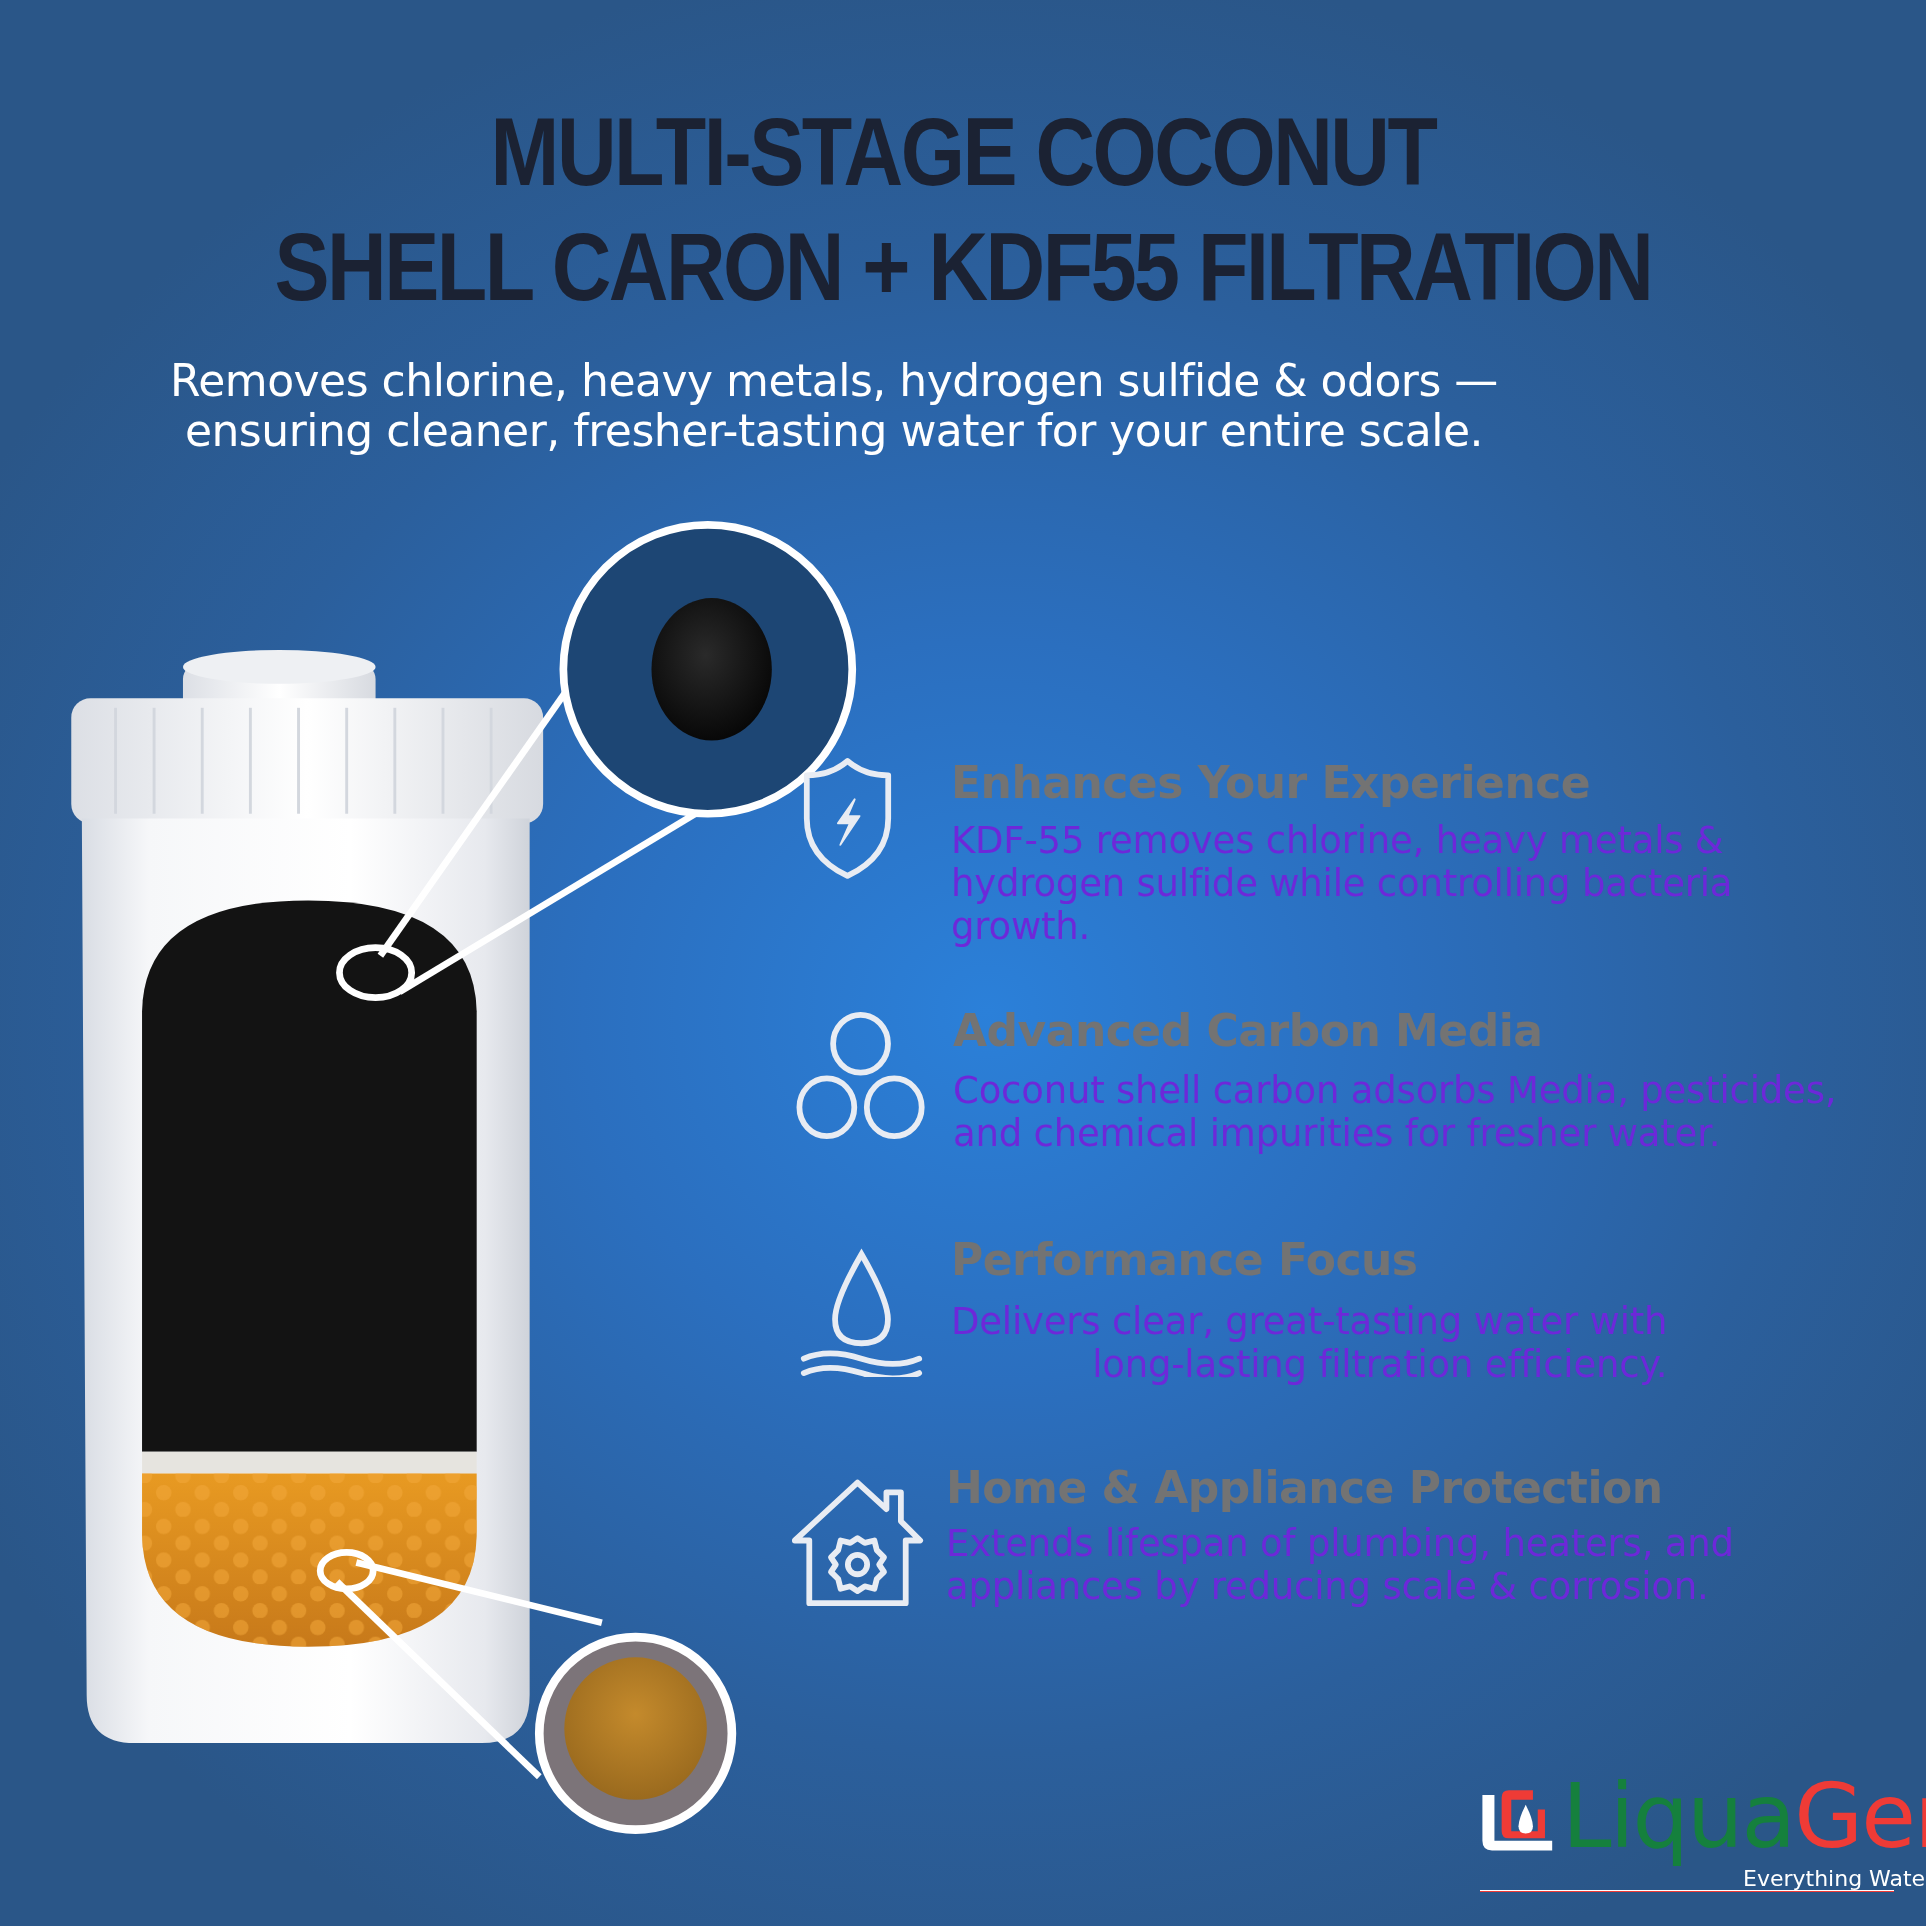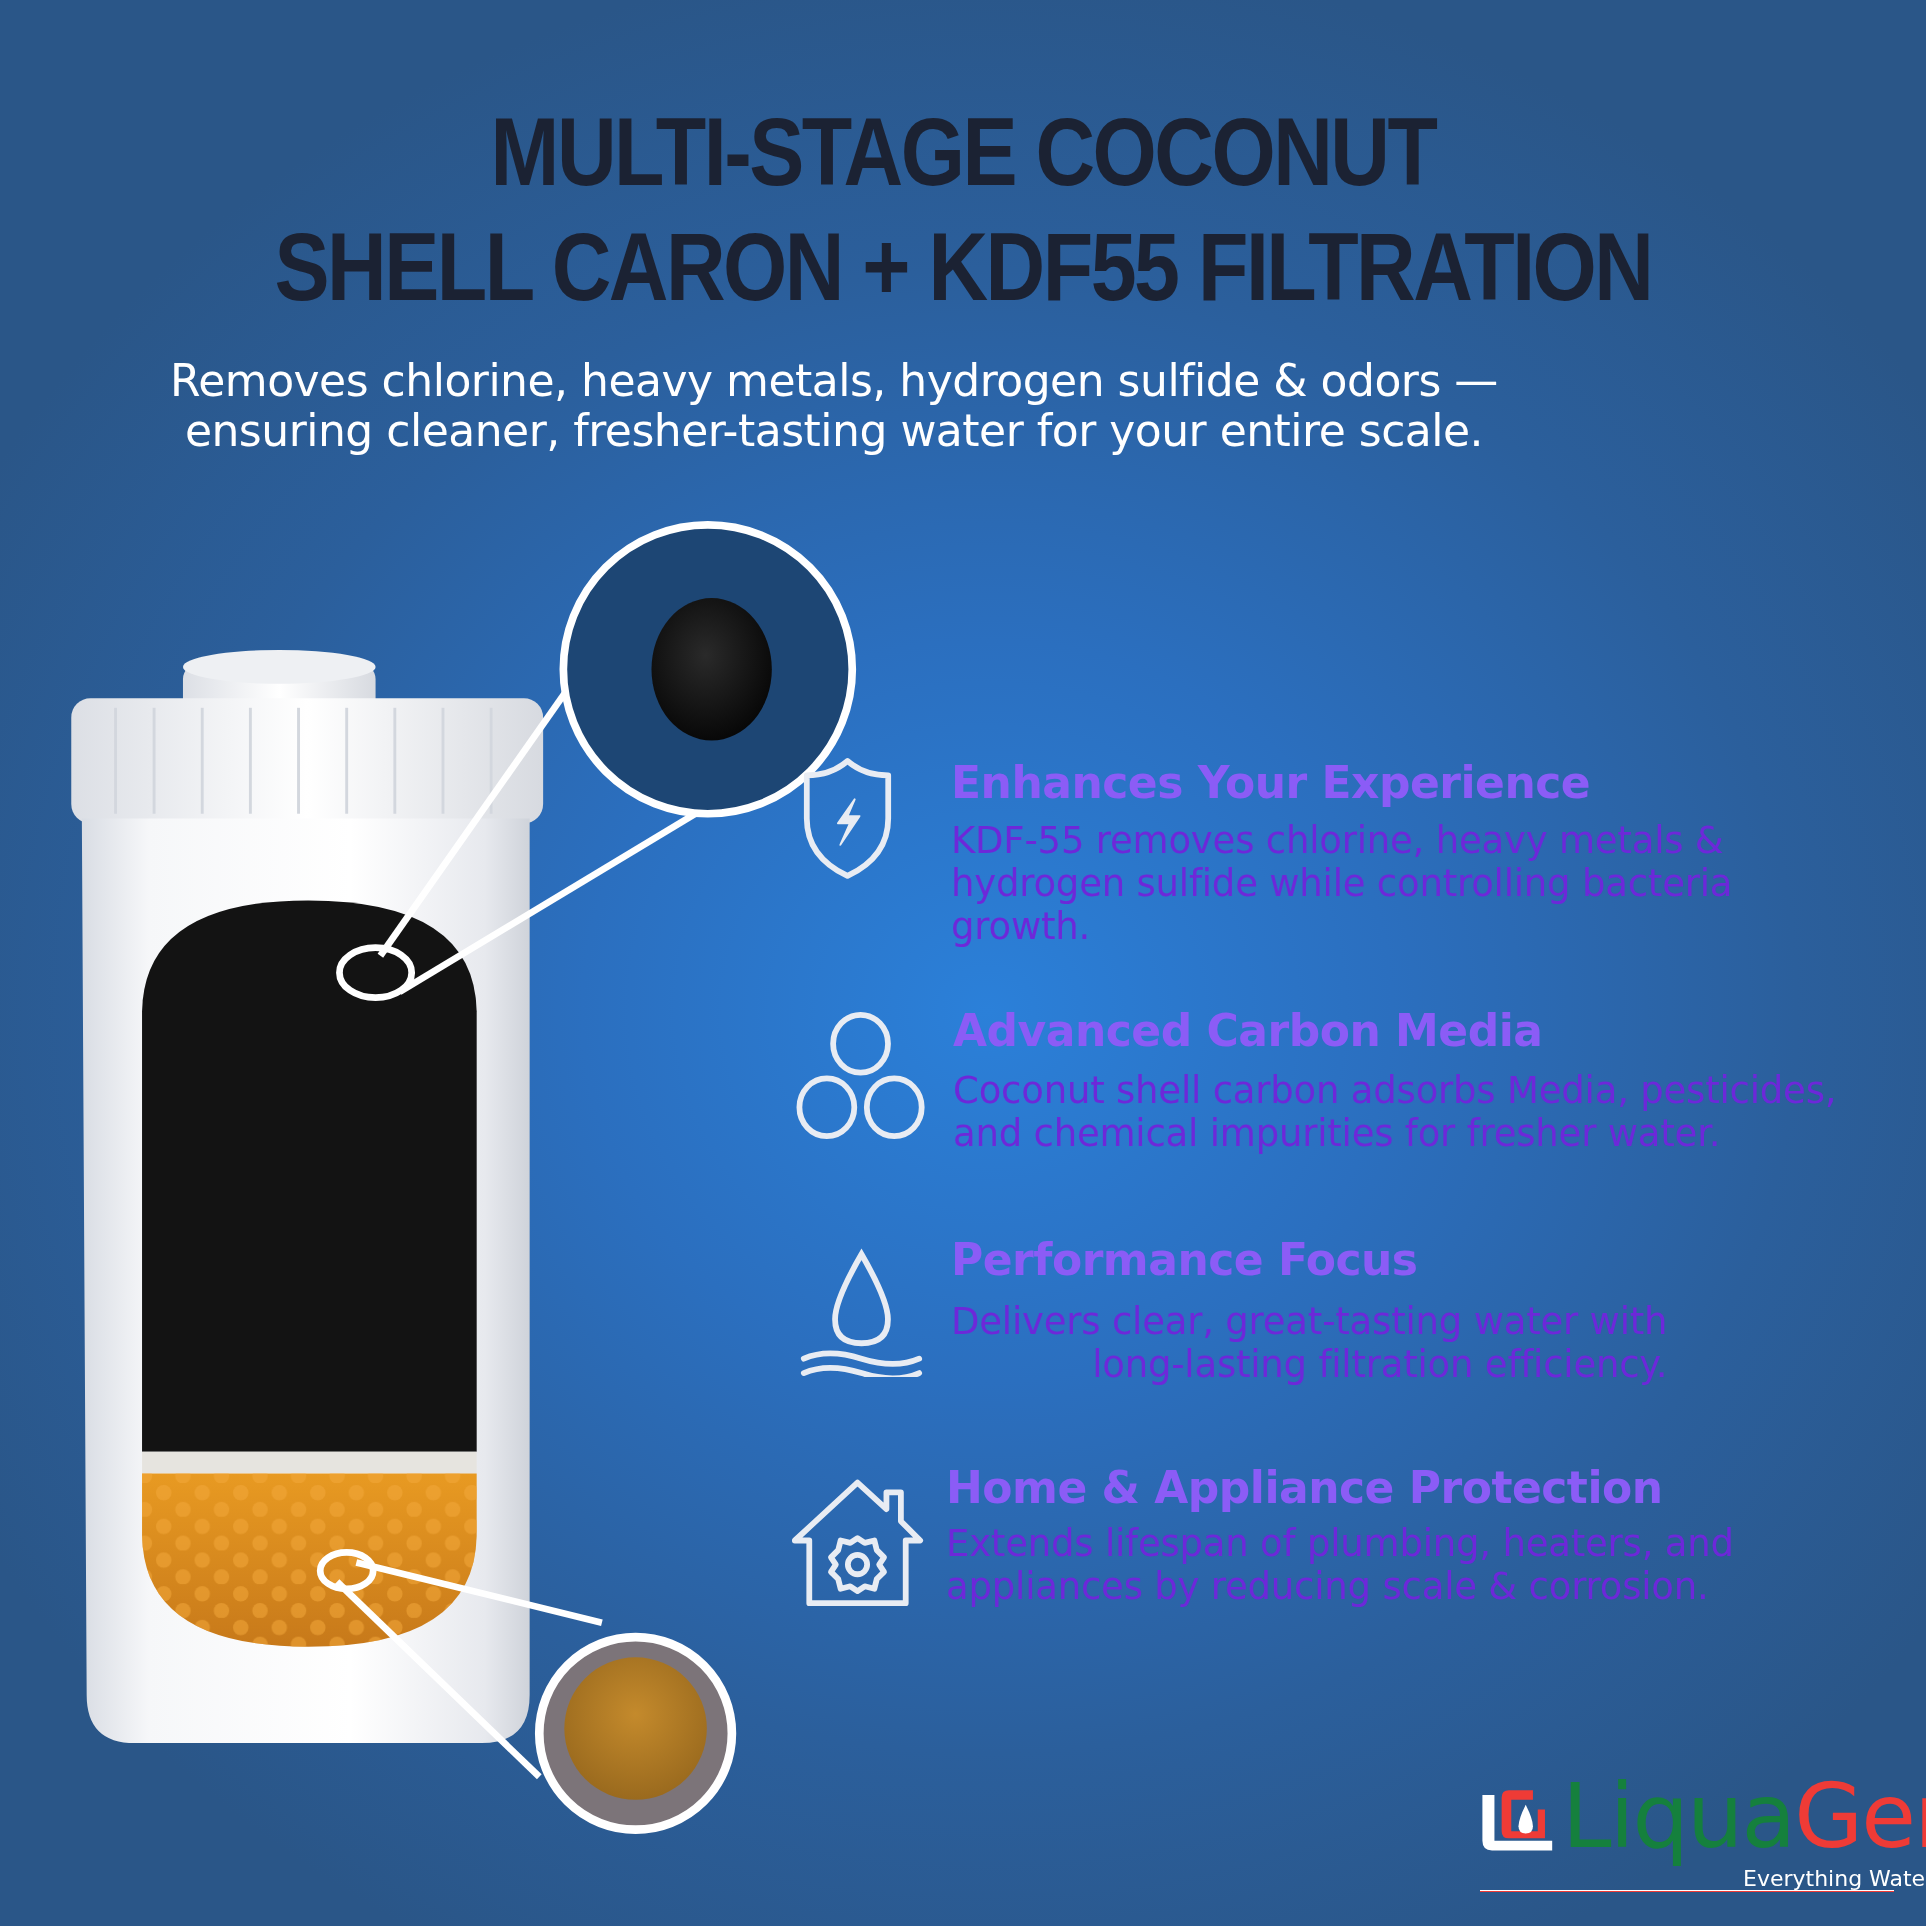--- a/index.html
+++ b/index.html
@@ -14,21 +14,21 @@
     font-family: "Liberation Sans", sans-serif; font-weight:700;
     color:#1b2233; font-size:96px; letter-spacing:-2.9px; line-height:1;
     transform: scaleX(0.86);
   }
   .subtitle {
     position:absolute; left:0; width:1668px; text-align:center;
     color:#ffffff; font-family: "DejaVu Sans", sans-serif; font-size:44px; line-height:1;
     letter-spacing:-0.5px;
   }
   .feat-title {
-    position:absolute; color:#8b5cf6; font-family:"DejaVu Sans", sans-serif; font-weight:700;
+    position:absolute; color:#737373; font-family:"DejaVu Sans", sans-serif; font-weight:700;
     font-size:44px; line-height:1; letter-spacing:-0.5px; white-space:nowrap;
   }
   .feat-desc {
     position:absolute; color:#6d28d9; font-family:"DejaVu Sans", sans-serif;
     font-size:37px; line-height:43px; white-space:pre-line; letter-spacing:-0.2px;
   }
   .icon svg { display:block; }
   .logo-liqua { color:#15803d; }
   .logo-gen { color:#ef3b36; }
 </style>

